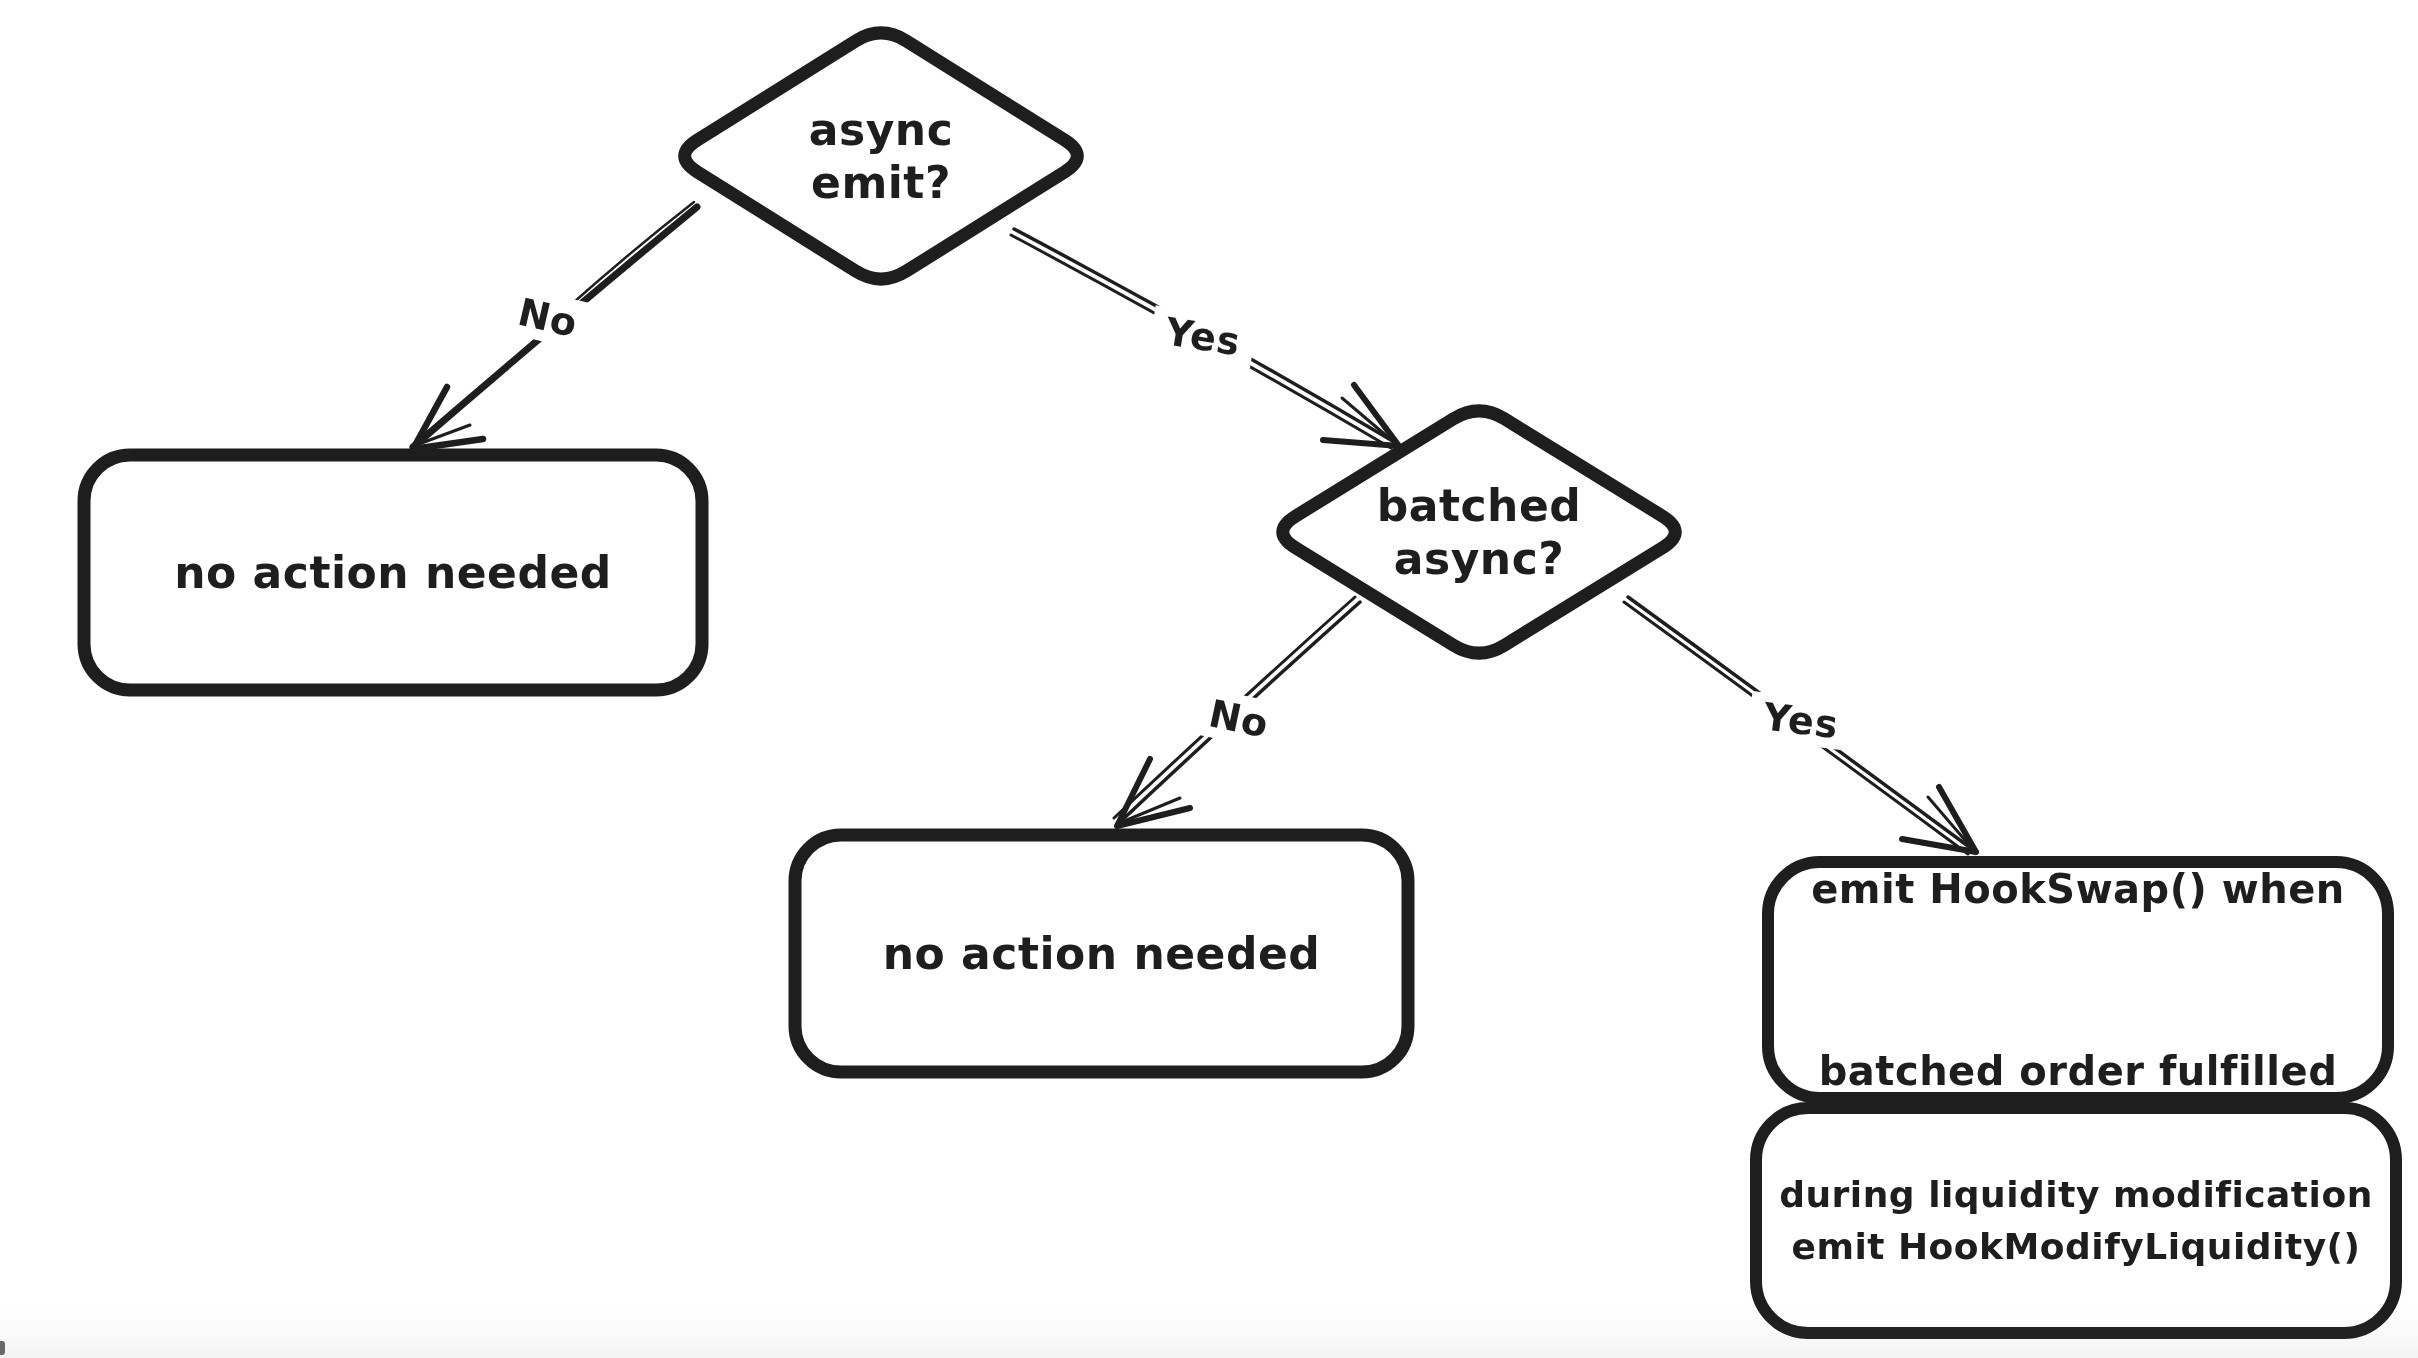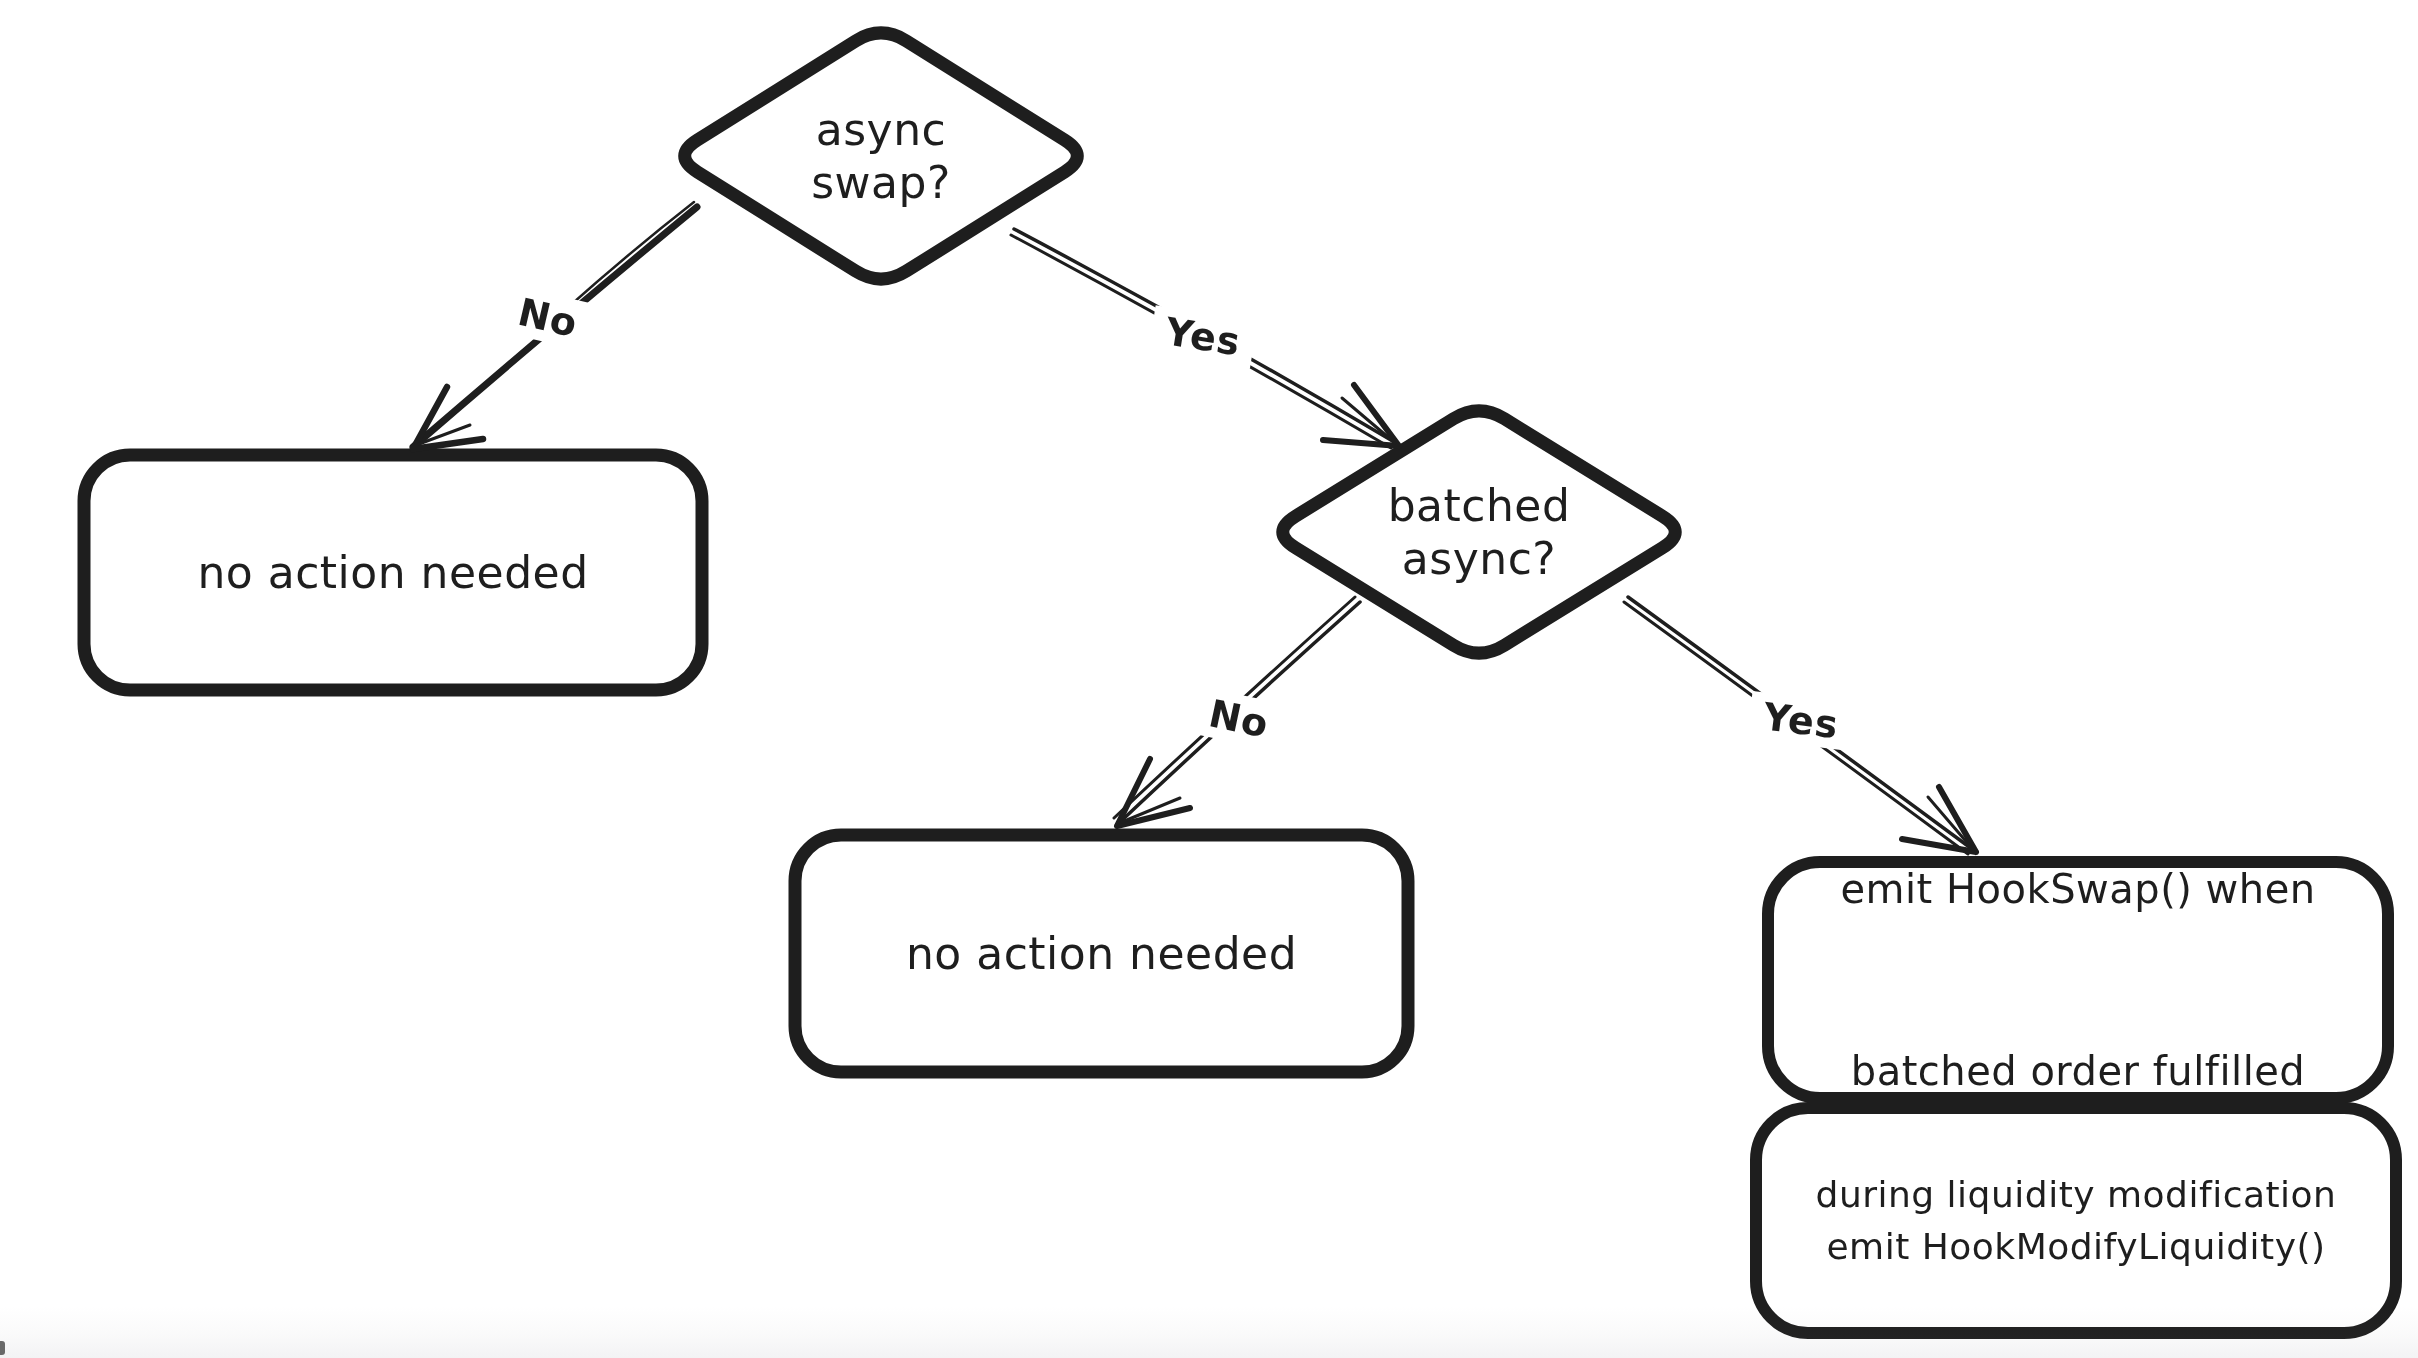--- a/index.html
+++ b/index.html
@@ -15,21 +15,21 @@
   .stage svg { position: absolute; left: 0; top: 0; }
 
   
   .node-label {
     position: absolute;
     display: flex;
     flex-direction: column;
     align-items: center;
     justify-content: center;
     text-align: center;
-    font-weight: normal;
+    font-weight: bold;
     color: #1e1e1e;
     letter-spacing: 0.5px;
     pointer-events: none;
     white-space: nowrap;
   }
   .node-label span { display: block; }
 
   #lbl-async   { left: 731px;  top: 92px;   width: 300px; height: 128px; font-size: 44px; line-height: 53px; }
   #lbl-curve   { left: 1329px; top: 468px;  width: 300px; height: 128px; font-size: 44px; line-height: 53px; }
   #lbl-box-a   { left: 84px;   top: 455px;  width: 618px; height: 235px; font-size: 44px; }
@@ -111,21 +111,21 @@
     <g>
       <path stroke-width="3.5" d="M 1628,597 Q 1800,722 1972,849"></path>
       <path stroke-width="3" d="M 1624,602 Q 1796,727 1968,854"></path>
       <path stroke-width="6" d="M 1939,787 L 1976,852 M 1902,839 L 1976,852"></path>
       <path stroke-width="3" d="M 1928,797 L 1970,846"></path>
     </g>
   </svg>
 
   <div class="node-label" id="lbl-async">
     <span>async</span>
-    <span>swap?</span>
+    <span>emit?</span>
   </div>
 
   <div class="node-label" id="lbl-curve">
     <span>batched</span>
     <span>async?</span>
   </div>
 
   <div class="node-label" id="lbl-box-a">
     <span>no action needed</span>
   </div>

